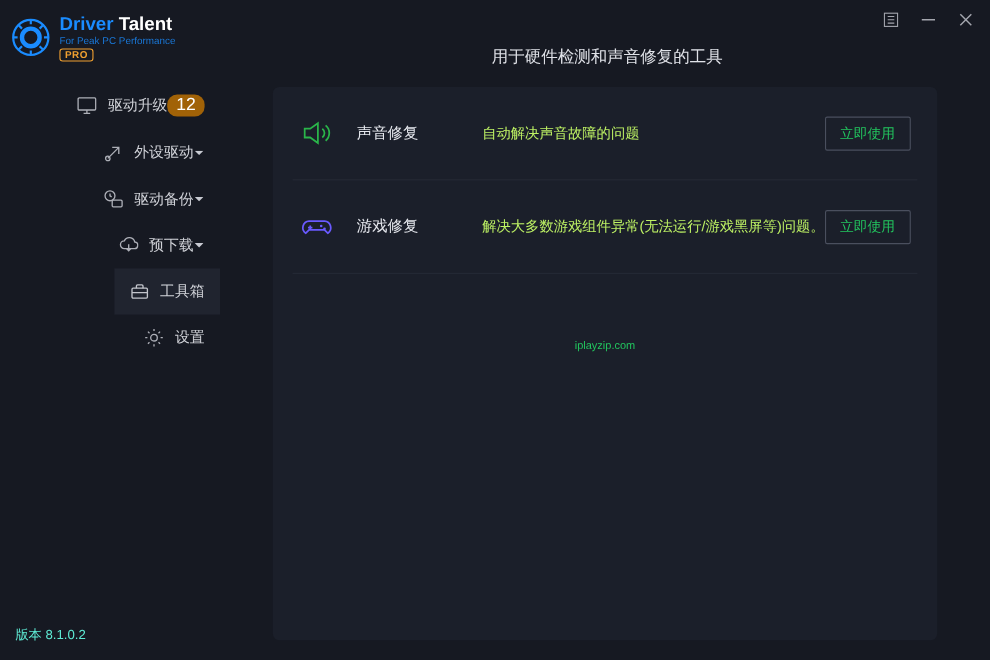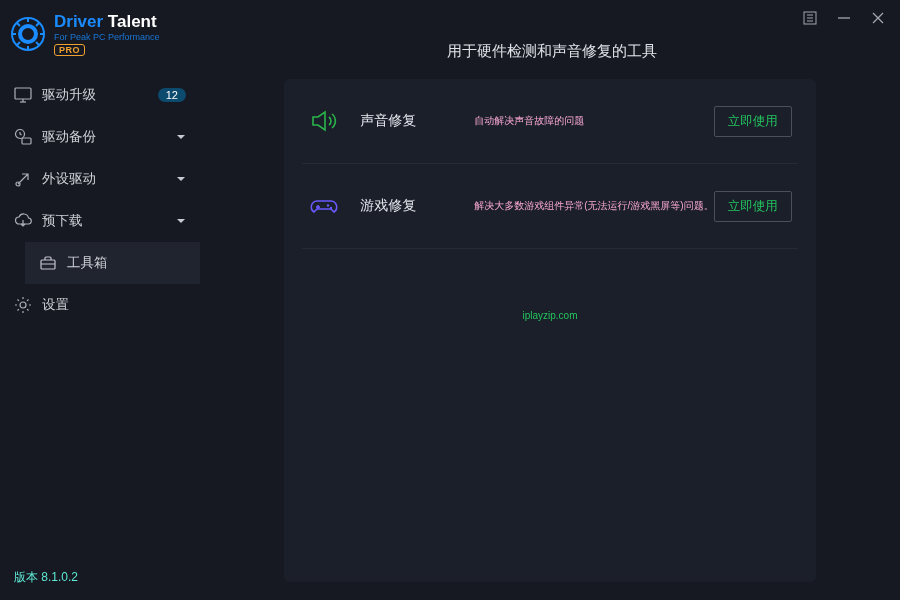--- a/index.html
+++ b/index.html
@@ -7,39 +7,39 @@
 .container { display: flex; width: 100%; height: 100%; }
 .sidebar { width: 200px; background: #161922; display: flex; flex-direction: column; }
 .logo-area { padding: 12px 14px 18px 10px; display: flex; align-items: center; gap: 8px; }
 .logo-gear { width: 36px; height: 36px; display: flex; align-items: center; justify-content: center; }
 .logo-text { display: flex; flex-direction: column; }
 .logo-title { font-size: 17px; font-weight: 600; }
 .brand-driver { color: #1a8cff; }
 .brand-talent { color: #fff; }
 .logo-sub { font-size: 9px; color: #1a8cff; opacity: 0.8; }
 .logo-pro { margin-top: 2px; font-size: 9px; font-weight: bold; color: #f0a030; border: 1px solid #f0a030; border-radius: 3px; padding: 0 4px; width: fit-content; letter-spacing: 0.5px; }
-.nav { display: flex; flex-direction: column; }
+.nav { display: flex; flex-direction: column; align-items: flex-end; }
 .nav-item { display: flex; align-items: center; padding: 12px 14px; cursor: pointer; position: relative; }
 .nav-item.active { background: #20242f; margin-left: 25px; }
 .nav-icon { width: 18px; height: 18px; margin-right: 10px; display: flex; align-items: center; justify-content: center; opacity: 0.85; }
 .nav-label { flex: 1; font-size: 13.5px; }
-.nav-badge { background: #0c4a6e; color: #fff; font-size: 11px; border-radius: 9px; padding: 1px 8px; }
+.nav-badge { background: #a16207; color: #fff; font-size: 16px; border-radius: 9px; padding: 1px 8px; }
 .nav-chevron { width: 10px; height: 10px; display: flex; align-items: center; justify-content: center; }
 .sidebar-footer { margin-top: auto; padding: 14px; font-size: 12px; color: #5eead4; }
 .main { flex: 1; display: flex; flex-direction: column; }
 .titlebar { height: 36px; display: flex; align-items: center; justify-content: flex-end; padding: 0 14px; gap: 18px; }
 .titlebar-btn { width: 16px; height: 16px; display: flex; align-items: center; justify-content: center; cursor: pointer; opacity: 0.8; }
 .content { flex: 1; padding: 6px 18px 18px 18px; display: flex; flex-direction: column; align-items: center; }
 .page-title { font-size: 15px; color: #e0e2e8; margin-bottom: 18px; padding-left: 4px; }
 .panel { background: #1b1f2a; border-radius: 6px; flex: 1; min-height: 0; position: relative; padding: 0 18px; }
 .tool-row { display: flex; align-items: center; padding: 26px 6px; border-bottom: 1px solid #252a36; }
 .tool-row:last-of-type { border-bottom: none; }
 .tool-icon { width: 32px; height: 32px; display: flex; align-items: center; justify-content: center; margin-right: 20px; }
 .tool-name { width: 90px; font-size: 14px; color: #e6e8ee; font-family: Liberation Serif, serif; }
-.tool-desc { flex: 1; font-size: 10px; color: #f9a8d4; padding-left: 24px; }
+.tool-desc { flex: 1; font-size: 13px; color: #bef264; padding-left: 24px; }
 .tool-btn { border: 1px solid #4a4f5e; background: transparent; color: #22c55e; padding: 6px 13px; font-size: 12.5px; cursor: pointer; border-radius: 2px; font-family: Liberation Mono, monospace; }
 .watermark { position: absolute; top: 47%; left: 50%; transform: translate(-50%, -50%); font-size: 10px; color: #22c55e; pointer-events: none; }
 svg { display: block; }
 </style>
 </head>
 <body>
 
 <div class="container">
   <aside class="sidebar">
     <div class="logo-area">
@@ -74,40 +74,40 @@
               <line x1="6" y1="16" x2="12" y2="16" stroke="#c8cad2" stroke-width="1.2"></line>
               <line x1="9" y1="13" x2="9" y2="16" stroke="#c8cad2" stroke-width="1.2"></line>
             </svg>
           </span>
         <span class="nav-label">驱动升级</span>
         <span class="nav-badge">12</span>
       </div>
       <div class="nav-item">
         <span class="nav-icon">
             <svg width="18" height="18" viewBox="0 0 18 18">
+              <path d="M4 14l10-10m-6 0h6v6" stroke="#c8cad2" stroke-width="1.2" fill="none"></path>
+              <circle cx="4" cy="14" r="2" fill="none" stroke="#c8cad2" stroke-width="1.2"></circle>
+            </svg>
+          </span>
+        <span class="nav-label">外设驱动</span>
+        <span class="nav-chevron">
+            <svg width="8" height="5" viewBox="0 0 8 5">
+              <path d="M0 0l4 4 4-4z" fill="#c8cad2"></path>
+            </svg>
+          </span>
+      </div>
+      <div class="nav-item">
+        <span class="nav-icon">
+            <svg width="18" height="18" viewBox="0 0 18 18">
               <circle cx="6" cy="6" r="4.5" fill="none" stroke="#c8cad2" stroke-width="1.2"></circle>
               <path d="M6 4v2l1.5 1" stroke="#c8cad2" stroke-width="1.2" fill="none"></path>
               <rect x="8" y="10" width="9" height="6" rx="1" fill="none" stroke="#c8cad2" stroke-width="1.2"></rect>
             </svg>
           </span>
         <span class="nav-label">驱动备份</span>
-        <span class="nav-chevron">
-            <svg width="8" height="5" viewBox="0 0 8 5">
-              <path d="M0 0l4 4 4-4z" fill="#c8cad2"></path>
-            </svg>
-          </span>
-      </div>
-      <div class="nav-item">
-        <span class="nav-icon">
-            <svg width="18" height="18" viewBox="0 0 18 18">
-              <path d="M4 14l10-10m-6 0h6v6" stroke="#c8cad2" stroke-width="1.2" fill="none"></path>
-              <circle cx="4" cy="14" r="2" fill="none" stroke="#c8cad2" stroke-width="1.2"></circle>
-            </svg>
-          </span>
-        <span class="nav-label">外设驱动</span>
         <span class="nav-chevron">
             <svg width="8" height="5" viewBox="0 0 8 5">
               <path d="M0 0l4 4 4-4z" fill="#c8cad2"></path>
             </svg>
           </span>
       </div>
       <div class="nav-item">
         <span class="nav-icon">
             <svg width="18" height="18" viewBox="0 0 18 18">
               <path d="M5 12a3.5 3.5 0 010-7 5 5 0 019.5 1A3 3 0 0114 12H5z" fill="none" stroke="#c8cad2" stroke-width="1.2"></path>

